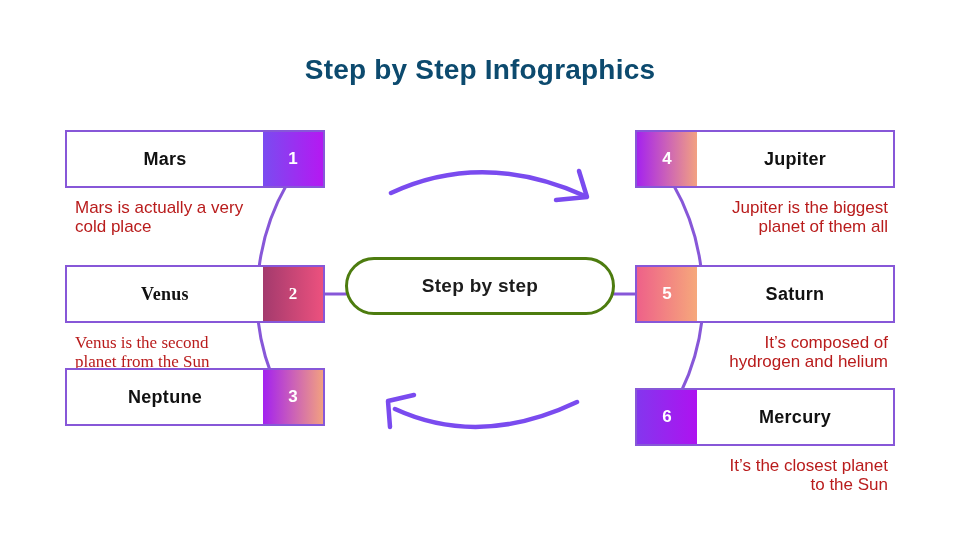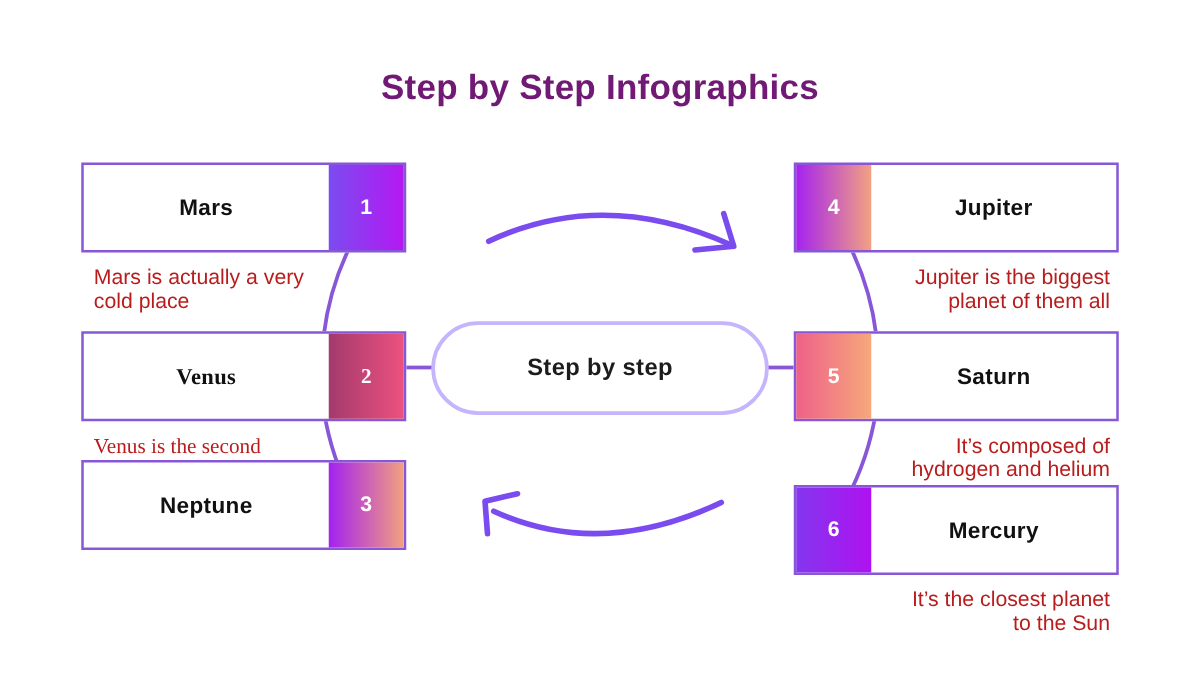--- a/index.html
+++ b/index.html
@@ -2,45 +2,45 @@
 <html><head>
 <meta charset="utf-8">
 <style>
   html,body{margin:0;padding:0;background:#ffffff;}
   .canvas{
     position:relative;width:960px;height:540px;background:#ffffff;overflow:hidden;
     font-family:"Liberation Sans","DejaVu Sans",sans-serif;color:#1a1a1a;
   }
   .title{
     position:absolute;top:54px;left:0;width:960px;text-align:center;
-    font-size:28px;font-weight:800;letter-spacing:0.2px;color:#701a75;
+    font-size:28px;font-weight:800;letter-spacing:0.2px;color:#0c4a6e;
   }
   .layer-svg{position:absolute;top:0;left:0;z-index:1;}
   .step{position:absolute;width:260px;z-index:2;}
   .step-box{
-    box-sizing:border-box;display:flex;width:260px;height:72px;
+    box-sizing:border-box;display:flex;width:260px;height:58px;
     background:#ffffff;border:2.5px solid #8757d8;
   }
   .step-name{
     flex:1;display:flex;align-items:center;justify-content:center;
     font-size:18px;font-weight:700;letter-spacing:0.3px;color:#111111;
   }
   .num-square{
     width:60px;display:flex;align-items:center;justify-content:center;
     color:#ffffff;font-size:17px;font-weight:700;
   }
   .step-desc{
     margin-top:10px;font-size:17px;line-height:19px;color:#b91c1c;
     white-space:pre-line;
   }
   .step.left .step-desc{text-align:left;padding-left:10px;}
   .step.right .step-desc{text-align:right;padding-right:7px;}
   .capsule{
-    position:absolute;left:345px;top:257px;width:270px;height:75px;z-index:2;
-    box-sizing:border-box;background:#ffffff;border:3px solid #c4b5fd;border-radius:40px;
+    position:absolute;left:345px;top:257px;width:270px;height:58px;z-index:2;
+    box-sizing:border-box;background:#ffffff;border:3px solid #4d7c0f;border-radius:40px;
     display:flex;align-items:center;justify-content:center;
     font-size:19px;font-weight:700;letter-spacing:0.3px;color:#1c1c1c;
   }
 </style>
 </head>
 <body>
 
 <div class="canvas">
 
   <div class="title">Step by Step Infographics</div>

